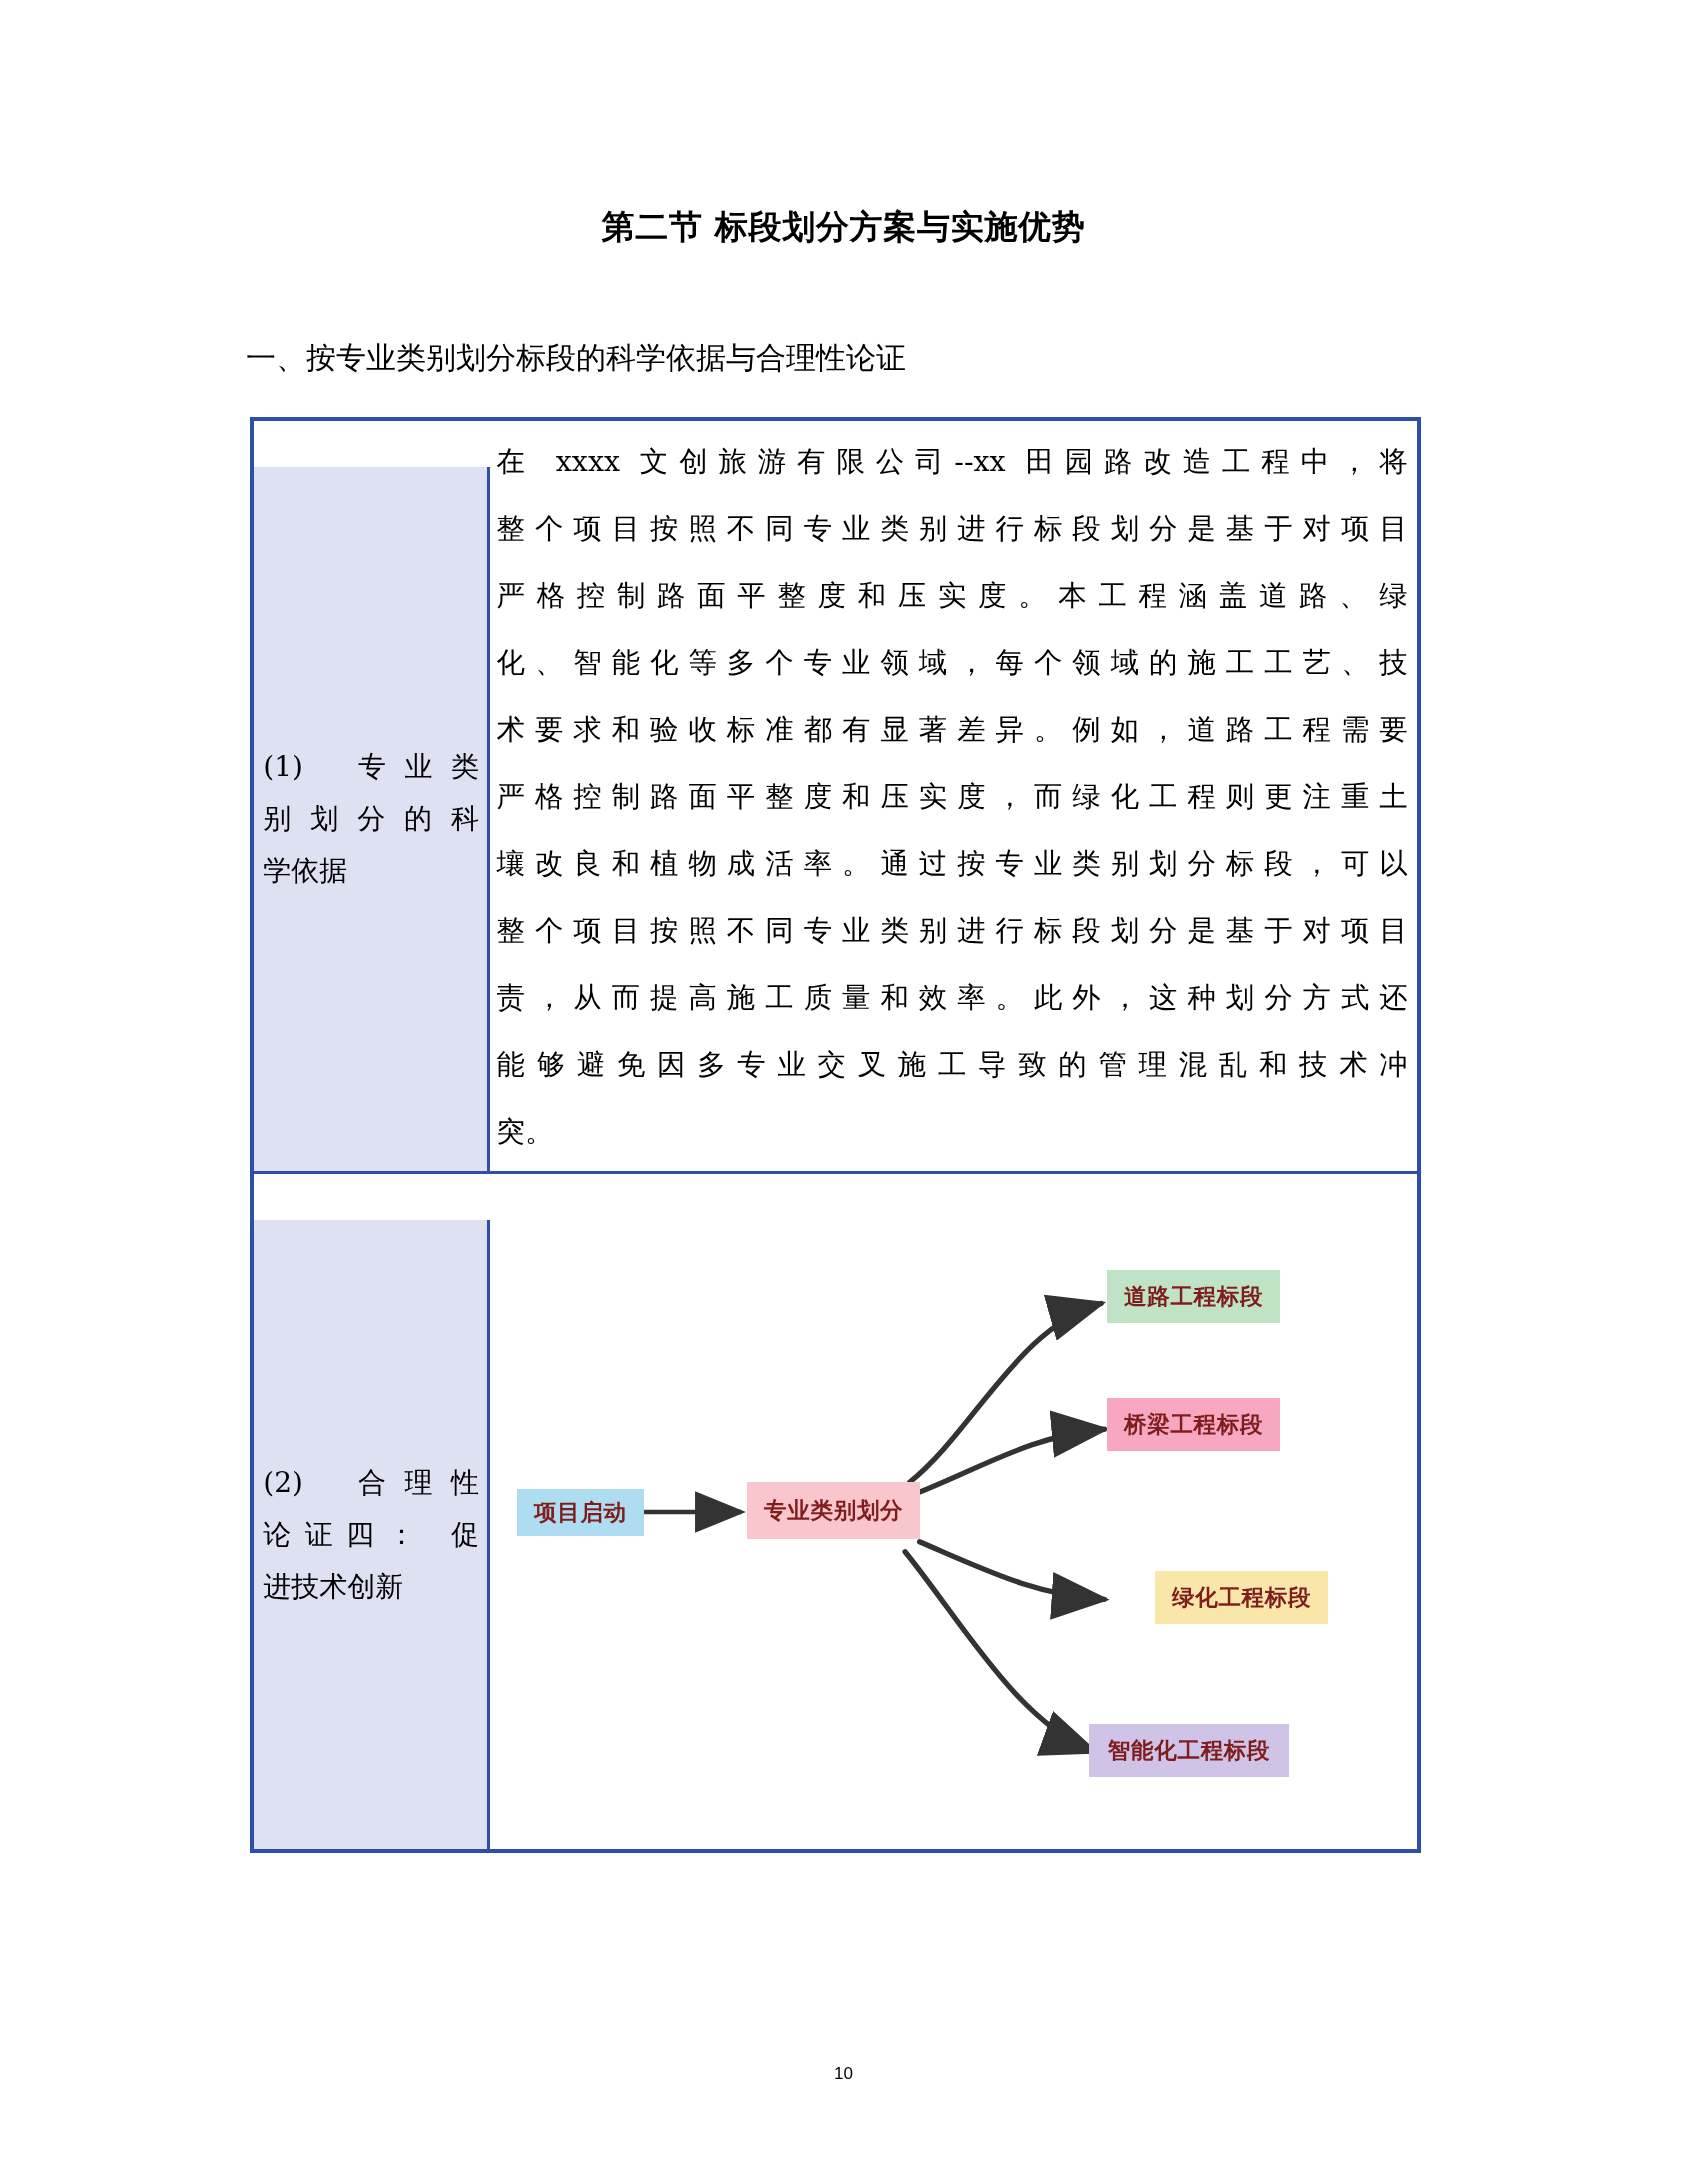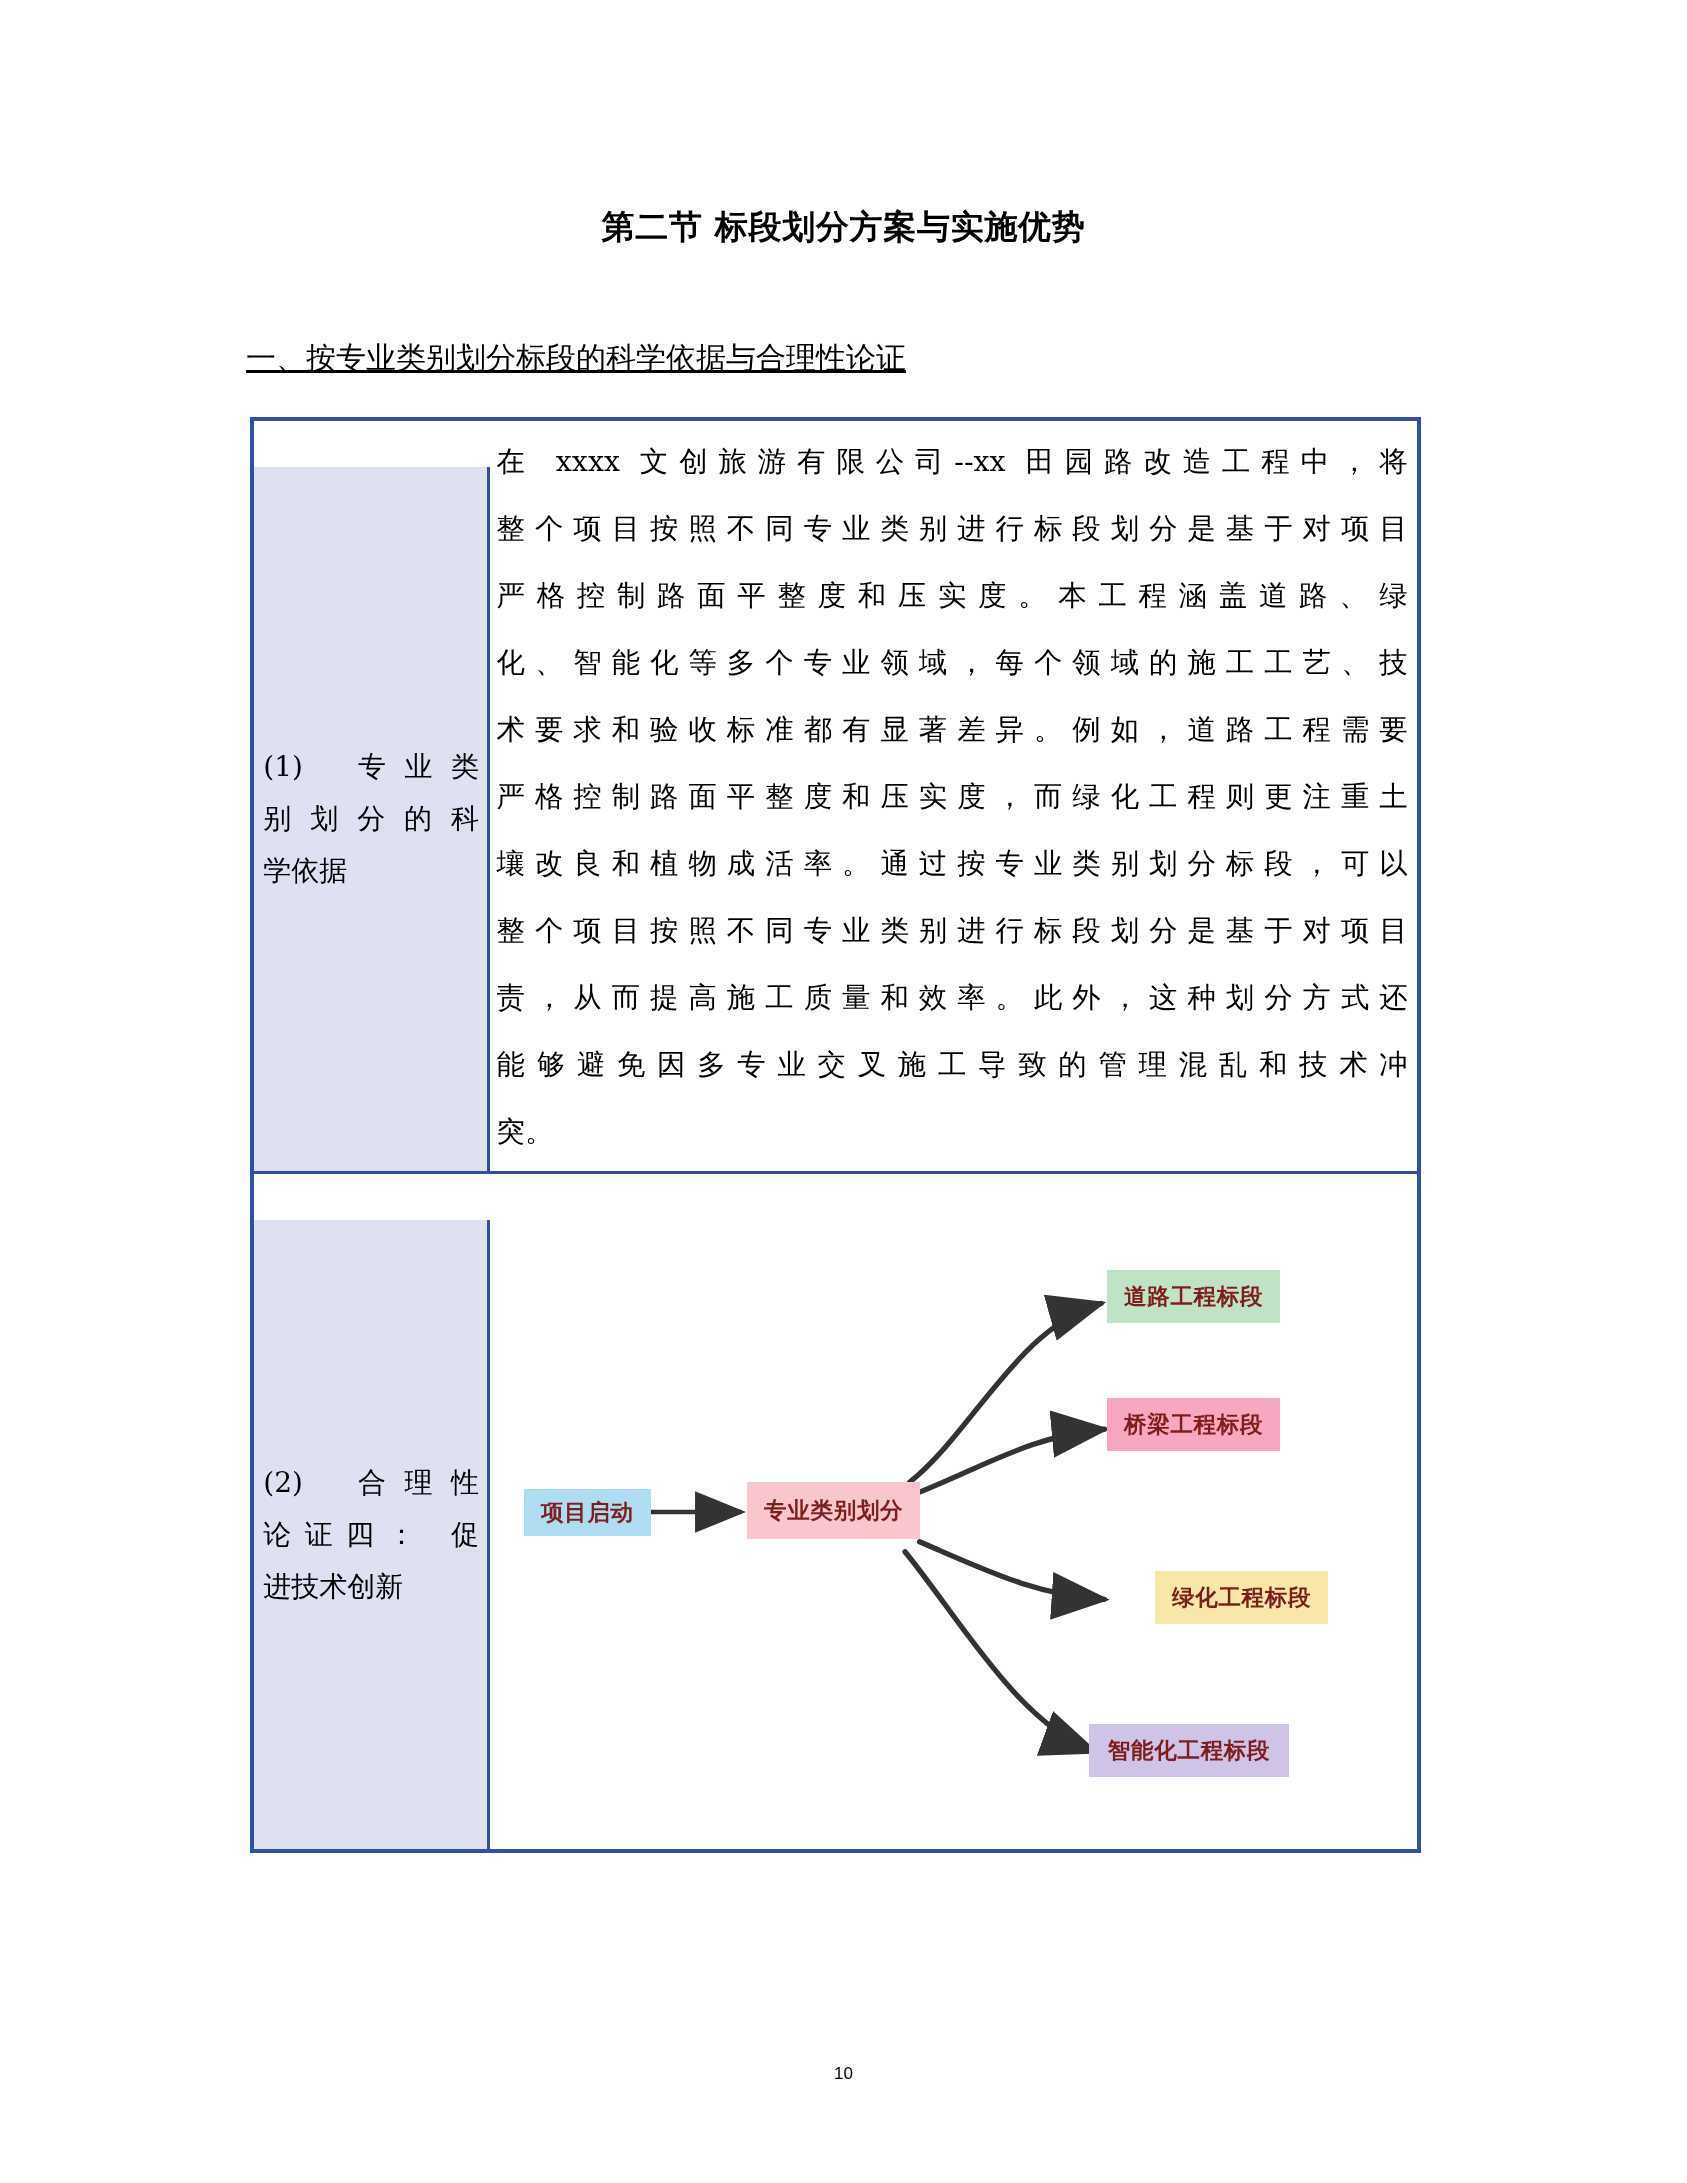--- a/index.html
+++ b/index.html
@@ -40,21 +40,20 @@
 
   
   .section-heading {
     position: absolute;
     left: 246px;
     top: 320px;
     font-size: 30px;
     font-family: "DejaVu Serif", "Liberation Serif", serif;
     letter-spacing: 0px;
     white-space: pre;
-    text-decoration: underline;
   }
 
   
   .tbl {
     position: absolute;
     left: 250px;
     top: 399px;
     width: 1171px;
     border: 4.6px solid #2E4FA8;
     box-sizing: border-box;
@@ -202,21 +201,21 @@
 
             <path d="M 625 455 C 720 380, 790 220, 915 185" fill="none" stroke="#333333" stroke-width="8" stroke-linecap="round" marker-end="url(#ah)"></path>
 
             <path d="M 640 470 C 740 430, 810 385, 920 375" fill="none" stroke="#333333" stroke-width="8" stroke-linecap="round" marker-end="url(#ah)"></path>
 
             <path d="M 640 545 C 745 590, 815 625, 920 632" fill="none" stroke="#333333" stroke-width="8" stroke-linecap="round" marker-end="url(#ah)"></path>
 
             <path d="M 618 560 C 700 660, 790 820, 905 862" fill="none" stroke="#333333" stroke-width="8" stroke-linecap="round" marker-end="url(#ah)"></path>
           </svg>
 
-          <div class="node-box" style="left:2.2%; top:46.5%; width:14.0%; height:7.2%; background:#AEDCF0;margin-left:7px;">
+          <div class="node-box" style="left:2.2%; top:46.5%; width:14.0%; height:7.2%; background:#AEDCF0;">
             <span>项目启动</span>
           </div>
 
           <div class="node-box" style="left:27.5%; top:45.5%; width:19.0%; height:8.6%; background:#F9C6CE;">
             <span>专业类别划分</span>
           </div>
 
           <div class="node-box" style="left:67.0%; top:13.5%; width:19.0%; height:8.0%; background:#BFE3C4;">
             <span>道路工程标段</span>
           </div>

